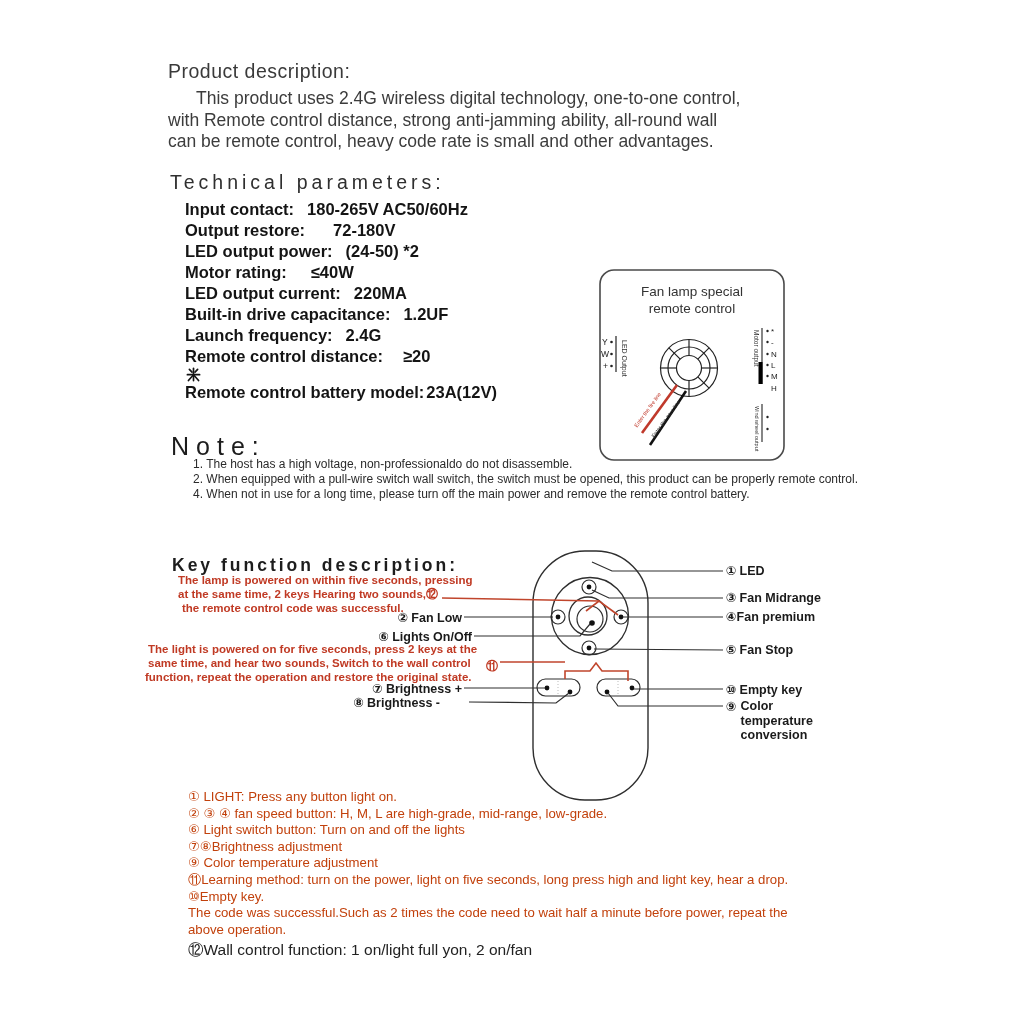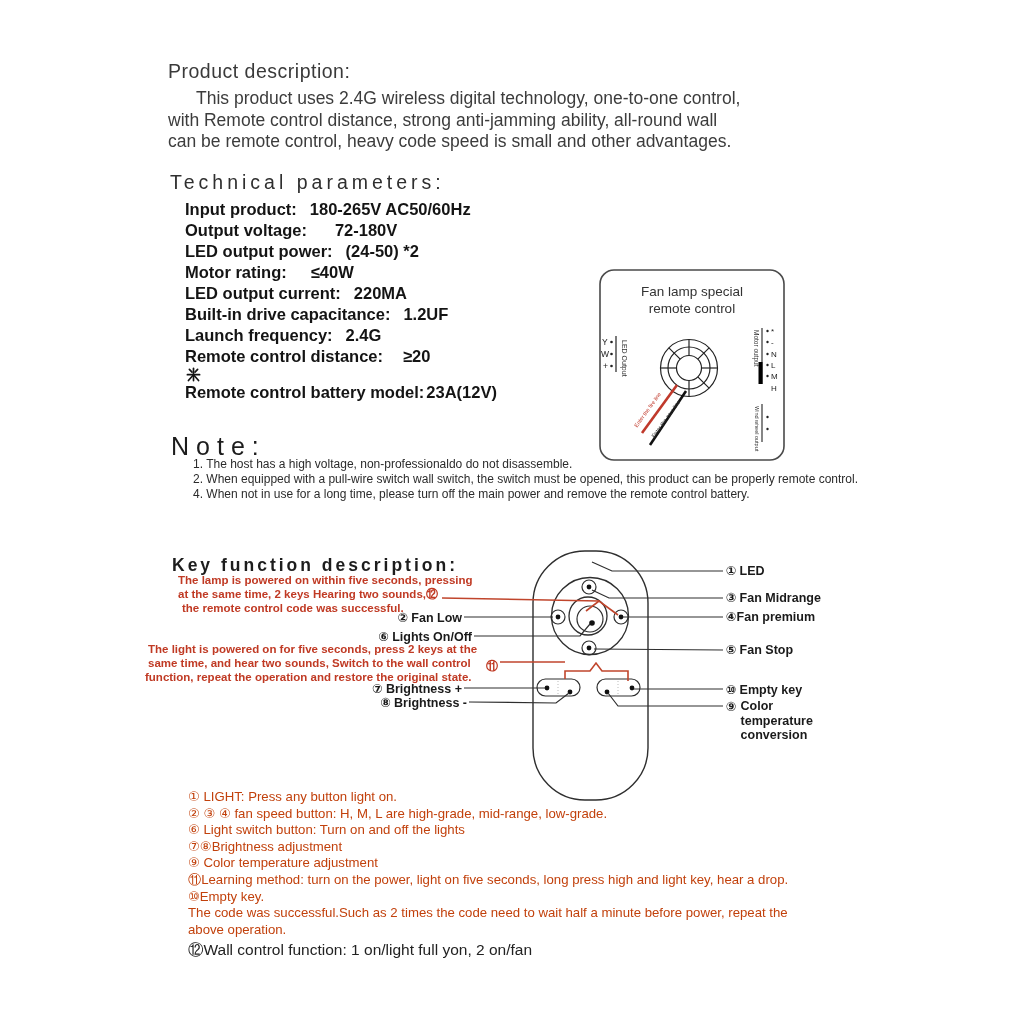--- a/index.html
+++ b/index.html
@@ -31,28 +31,28 @@
   .right-align{text-align:right;}
 </style>
 </head>
 <body>
 
 <div class="abs h-product" style="left:168px;top:60px;">Product description:</div>
 
 <div class="abs" style="left:168px;top:88px;">
   <div class="para-line" style="padding-left:28px;">This product uses 2.4G wireless digital technology, one-to-one control,</div>
   <div class="para-line">with Remote control distance, strong anti-jamming ability, all-round wall</div>
-  <div class="para-line">can be remote control, heavy code speed is small and other advantages.</div>
+  <div class="para-line">can be remote control, heavy code rate is small and other advantages.</div>
 </div>
 
 <div class="abs h-tech" style="left:170px;top:171px;">Technical parameters:</div>
 
 <div class="abs" style="left:185px;top:199px;">
-  <div class="param-row"><span>Input product:</span><span class="val">180-265V AC50/60Hz</span></div>
-  <div class="param-row"><span>Output voltage:</span><span class="val" style="margin-left:28px;">72-180V</span></div>
+  <div class="param-row"><span>Input contact:</span><span class="val">180-265V AC50/60Hz</span></div>
+  <div class="param-row"><span>Output restore:</span><span class="val" style="margin-left:28px;">72-180V</span></div>
   <div class="param-row"><span>LED output power:</span><span class="val">(24-50) *2</span></div>
   <div class="param-row"><span>Motor rating:</span><span class="val" style="margin-left:24px;">≤40W</span></div>
   <div class="param-row"><span>LED output current:</span><span class="val">220MA</span></div>
   <div class="param-row"><span>Built-in drive capacitance:</span><span class="val">1.2UF</span></div>
   <div class="param-row"><span>Launch frequency:</span><span class="val">2.4G</span></div>
   <div class="param-row">
     <span>Remote control distance:</span><span class="val" style="margin-left:20px;">≥20</span><svg class="meter-glyph" width="15" height="15" viewBox="0 0 16 16">
         <g stroke="#141414" stroke-width="1.8" stroke-linecap="round" fill="none">
           <path d="M1.5,8.2 H14.5"></path>
           <path d="M8,1.5 V14.5"></path>
@@ -85,21 +85,21 @@
 <div class="abs red-note" style="left:145px;top:642px;color:#c03a24;">
   <div style="padding-left:3px;">The light is powered on for five seconds, press 2 keys at the</div>
   <div style="padding-left:3px;">same time, and hear two sounds, Switch to the wall control</div>
   <div>function, repeat the operation and restore the original state.</div>
 </div>
 <div class="abs red-badge" style="left:486px;top:658px;color:#c03a24;font-weight:bold;">⑪</div>
 
 <div class="abs key-label right-align" style="right:562px;top:610px;"><span class="num">②</span><span>Fan Low</span></div>
 <div class="abs key-label right-align" style="right:552px;top:629px;"><span class="num">⑥</span><span>Lights On/Off</span></div>
 <div class="abs key-label right-align" style="right:562px;top:681px;"><span class="num">⑦</span><span>Brightness +</span></div>
-<div class="abs key-label right-align" style="right:557px;top:695px;"><span class="num">⑧</span><span>Brightness -</span></div>
+<div class="abs key-label right-align" style="right:584px;top:695px;"><span class="num">⑧</span><span>Brightness -</span></div>
 
 <div class="abs key-label" style="left:726px;top:563px;"><span class="num">①</span><span>LED</span></div>
 <div class="abs key-label" style="left:726px;top:590px;"><span class="num">③</span><span>Fan Midrange</span></div>
 <div class="abs key-label" style="left:726px;top:609px;"><span class="num" style="margin-right:0;">④</span><span>Fan premium</span></div>
 <div class="abs key-label" style="left:726px;top:642px;"><span class="num">⑤</span><span>Fan Stop</span></div>
 <div class="abs key-label" style="left:726px;top:682px;"><span class="num">⑩</span><span>Empty key</span></div>
 <div class="abs key-label-wrap" style="left:726px;top:699px;">
     <span class="num">⑨</span>
     <span class="txt">Color temperature conversion</span>
   </div>

